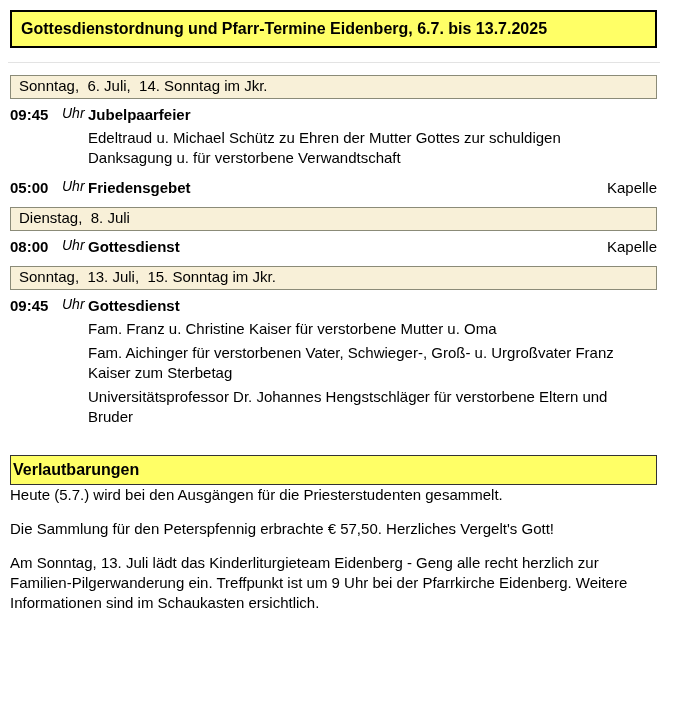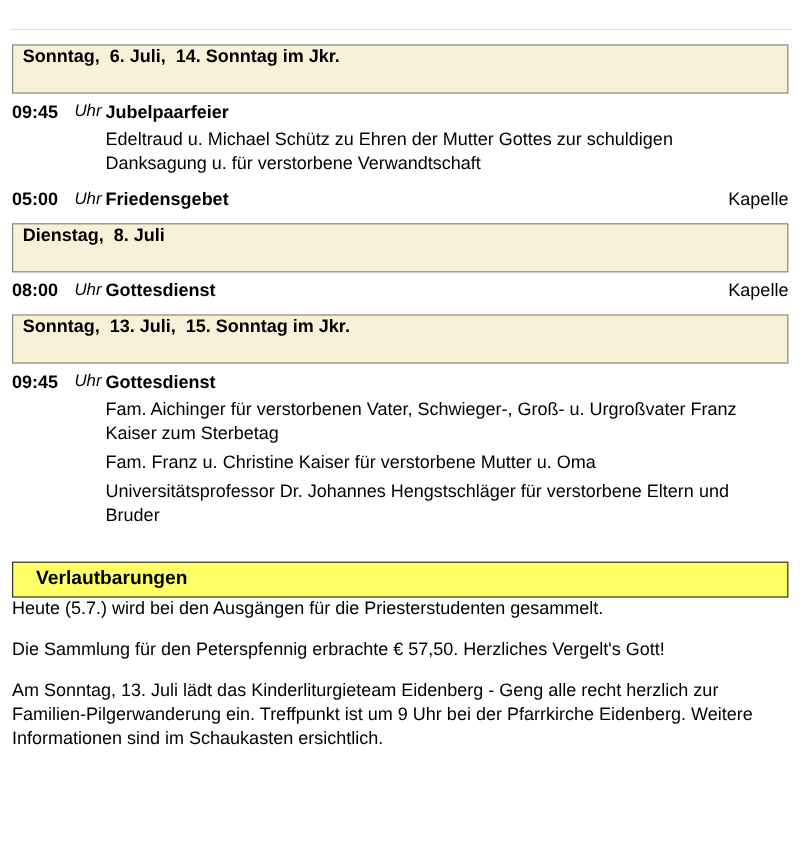--- a/index.html
+++ b/index.html
@@ -29,22 +29,22 @@
     border-top: 1px solid #e3e3e3;
     margin: 14px 0 0 -2px;
     width: 652px;
   }
   
   .schedule { margin-top: 12px; }
   .section { margin-bottom: 10px; }
   .day-header {
     background: #F8F0D8;
     border: 1px solid #8B8B78;
-    padding: 1px 8px 20px 8px;
-    font-weight: bold;
+    padding: 1px 8px 3px 8px;
+    font-weight: normal;
     font-size: 15px;
     line-height: 18px;
     white-space: pre-wrap;
   }
   .event-row {
     display: flex;
     align-items: flex-start;
     margin-top: 6px;
     line-height: 19px;
   }
@@ -72,38 +72,39 @@
   .intention {
     margin: 4px 0 0 78px;
     line-height: 20px;
     max-width: 545px;
   }
   .pad-after-event { margin-bottom: 3px; }
   
   .announce-banner {
     background: #FFFF66;
     border: 1px solid #333333;
-    padding: 4px 19px;
+    padding: 4px 2px;
     font-size: 16px;
     font-weight: bold;
     line-height: 20px;
     margin-top: 28px;
   }
   .announce-paragraph {
     margin-top: 14px;
     line-height: 20px;
     max-width: 647px;
   }
   .announce-paragraph.first { margin-top: 0; }
 </style>
 </head>
 <body>
 
 <div class="page">
 
+  <div class="title-banner">Gottesdienstordnung und Pfarr-Termine Eidenberg, 6.7. bis 13.7.2025</div>
 
   <hr class="divider">
 
   <div class="schedule">
 
     <div class="section">
       <div class="day-header">Sonntag,  6. Juli,  14. Sonntag im Jkr.</div>
       <div class="event-row">
         <span class="event-time">09:45</span>
         <span class="event-uhr">Uhr</span>
@@ -133,22 +134,22 @@
     </div>
 
     <div class="section">
       <div class="day-header">Sonntag,  13. Juli,  15. Sonntag im Jkr.</div>
       <div class="event-row">
         <span class="event-time">09:45</span>
         <span class="event-uhr">Uhr</span>
         <span class="event-title">Gottesdienst</span>
         <span class="event-location"></span>
       </div>
+      <p class="intention">Fam. Franz u. Christine Kaiser für verstorbene Mutter u. Oma</p>
       <p class="intention">Fam. Aichinger für verstorbenen Vater, Schwieger-, Groß- u. Urgroßvater Franz Kaiser zum Sterbetag</p>
-      <p class="intention">Fam. Franz u. Christine Kaiser für verstorbene Mutter u. Oma</p>
       <p class="intention">Universitätsprofessor Dr. Johannes Hengstschläger für verstorbene Eltern und Bruder</p>
     </div>
 
   </div>
 
   <div class="announce-banner">Verlautbarungen</div>
 
   <div>
     <p class="announce-paragraph first">Heute (5.7.) wird bei den Ausgängen für die Priesterstudenten gesammelt.</p>
     <p class="announce-paragraph">Die Sammlung für den Peterspfennig erbrachte € 57,50. Herzliches Vergelt's Gott!</p>

